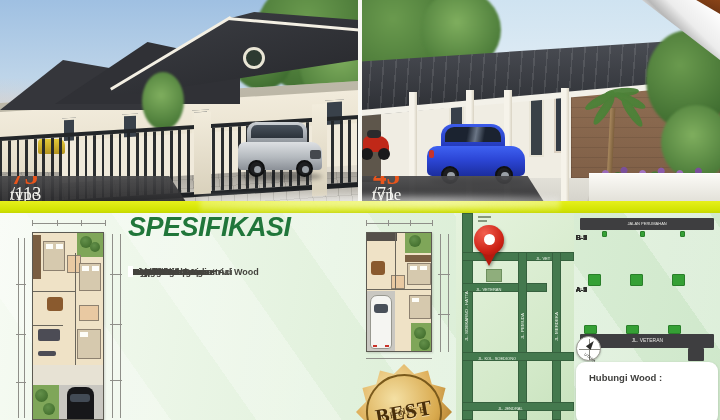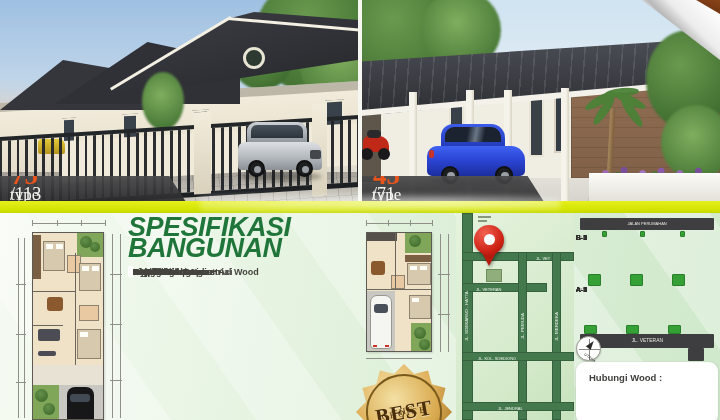--- a/index.html
+++ b/index.html
@@ -376,21 +376,20 @@
       </div>
       <div class="carport" style="left:26px;top:152px;width:46px;height:36px;"></div>
       <div class="blackcar" style="left:34px;top:154px;width:27px;height:40px;">
         <div class="shield"></div>
       </div>
     </div>
   </div>
 
   <div class="spec-title">
     <span style="position:static;">SPESIFIKASI</span><br>
-    <span style="position:static;">BANGUNAN</span>
   </div>
   <div class="spec-rows">
     <div class="spec-row">
         <span class="spec-label">Pondasi</span>
         <span class="spec-colon">:</span>
         <span class="spec-value">Beton Bertulang</span>
       </div>
     <div class="spec-row">
         <span class="spec-label">Pondasi</span>
         <span class="spec-colon">:</span>

